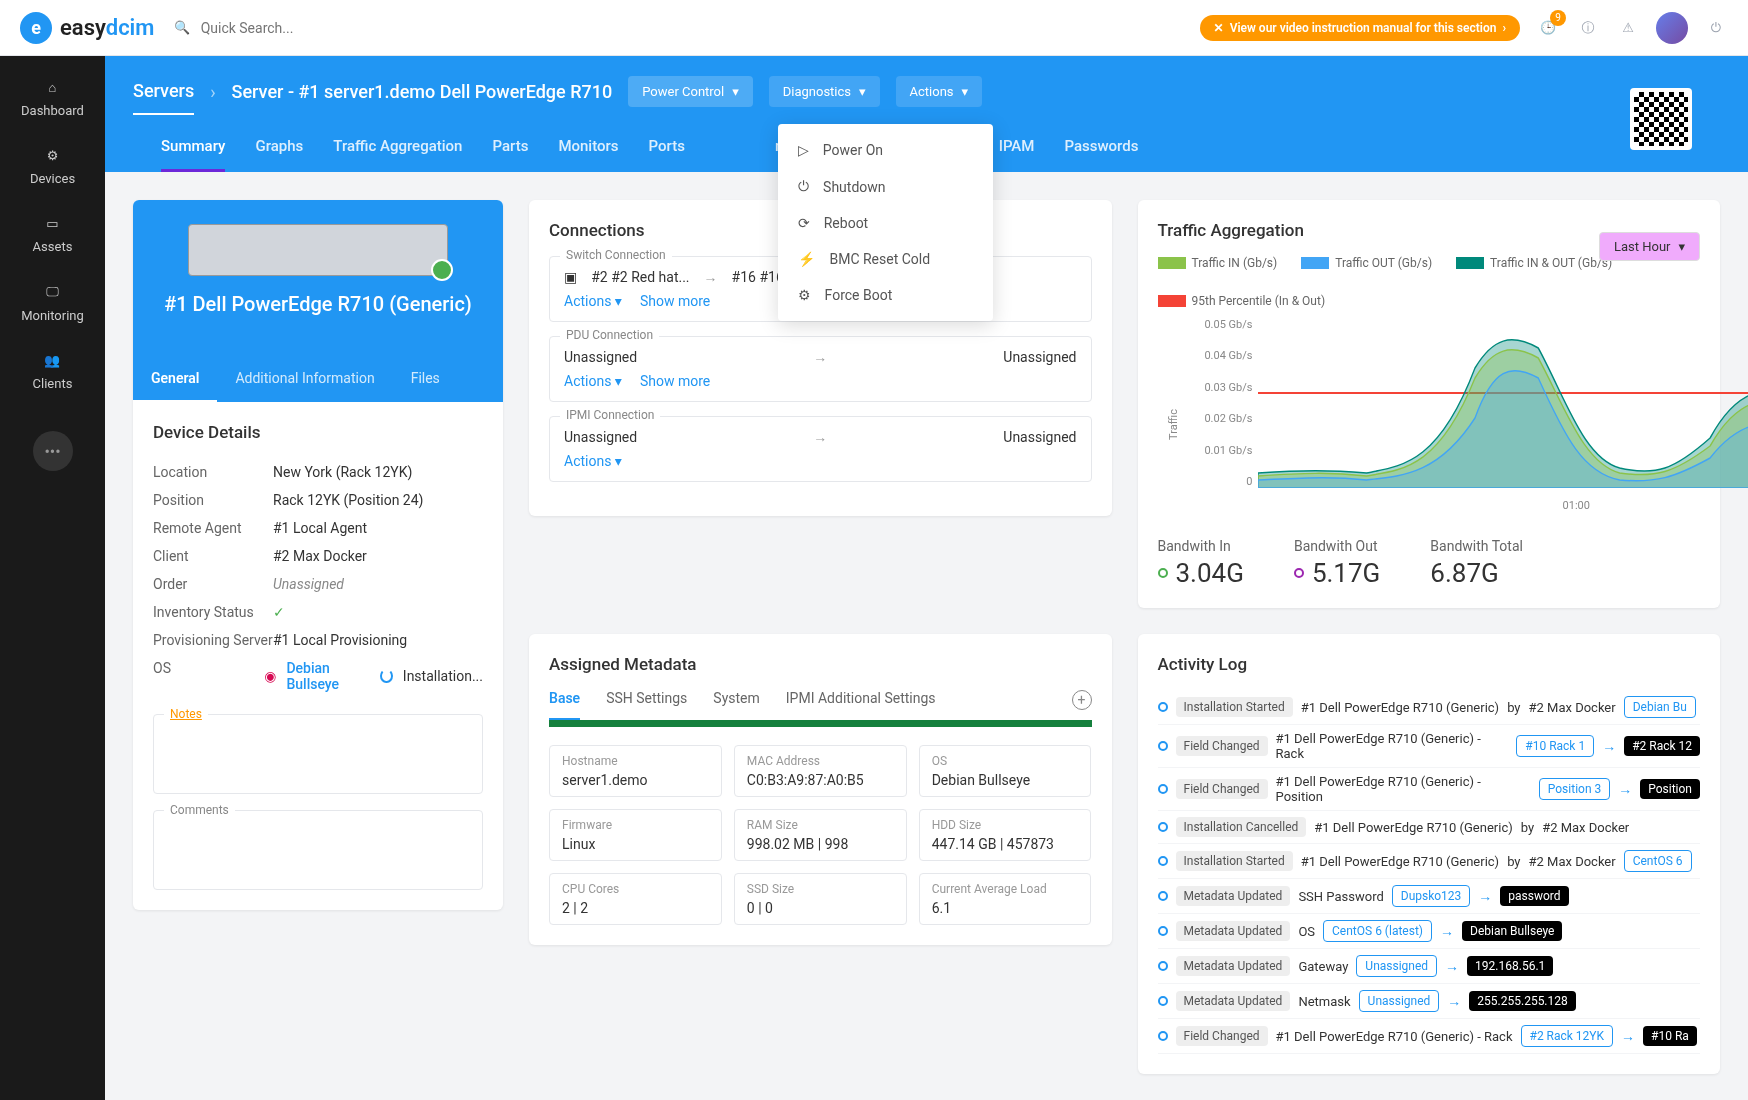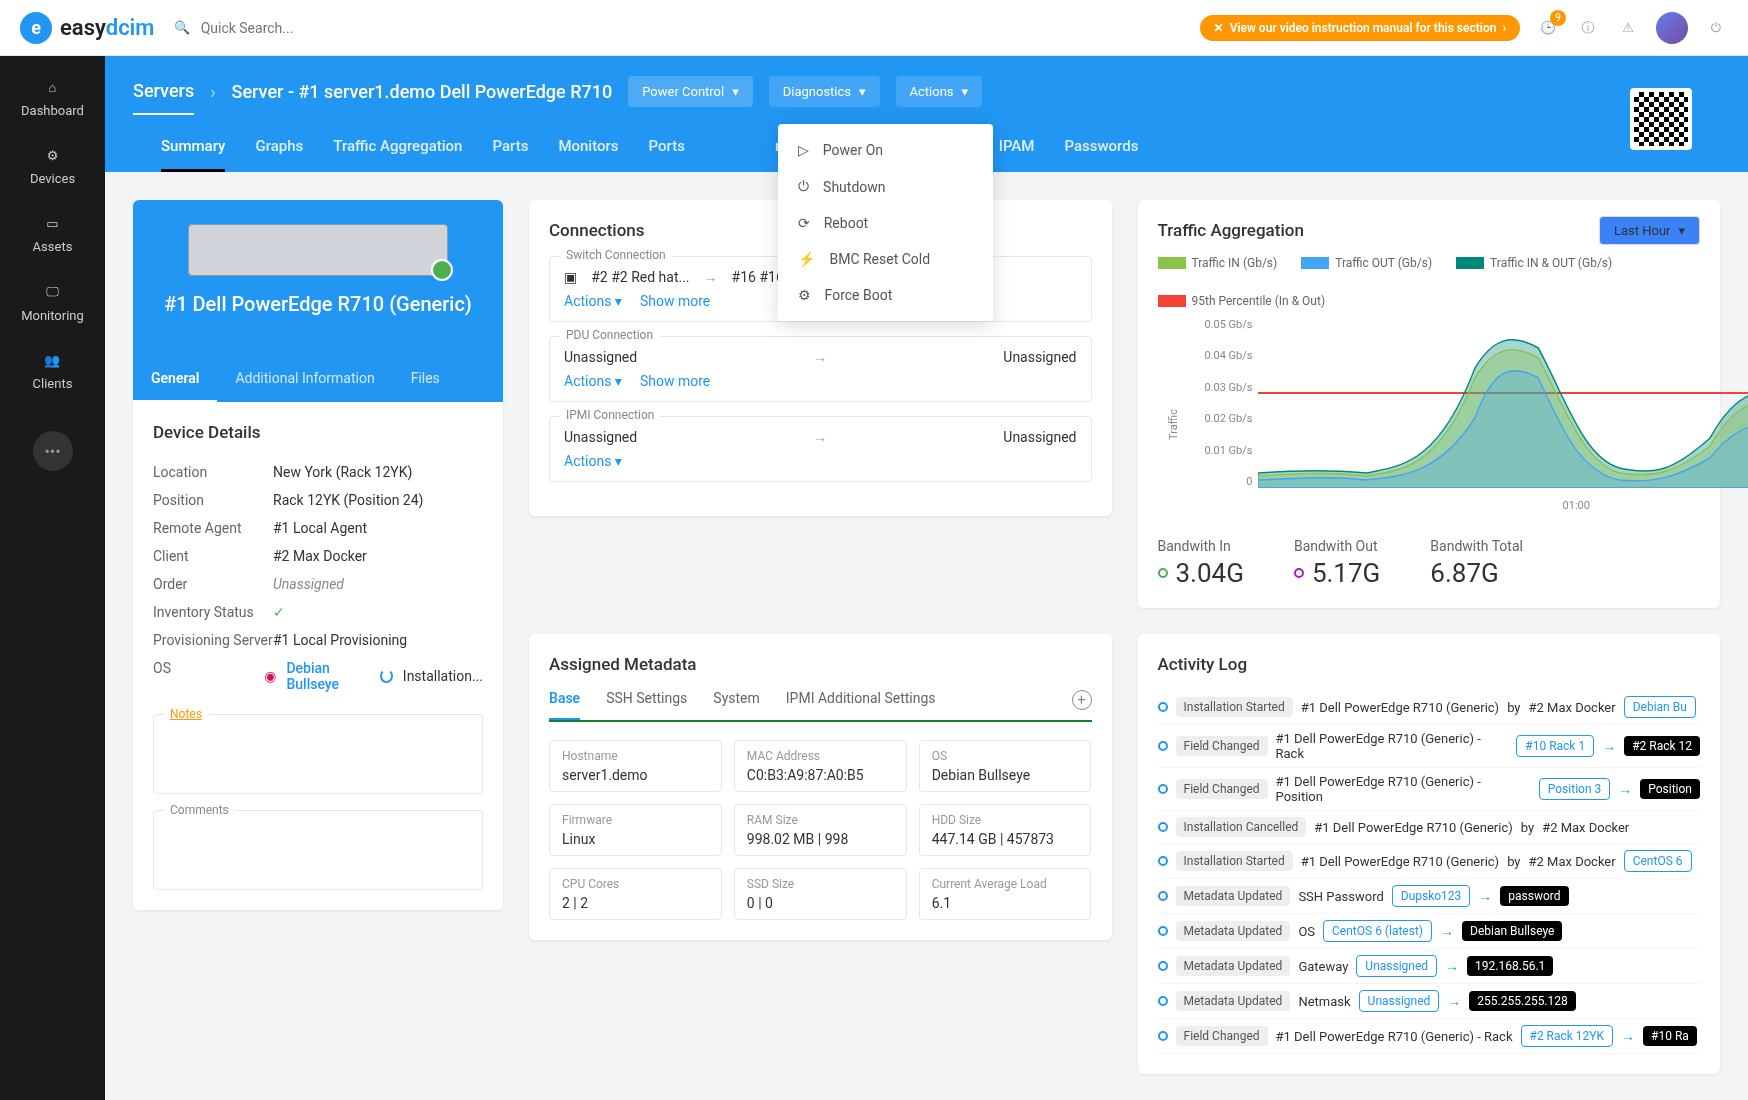--- a/index.html
+++ b/index.html
@@ -28,21 +28,21 @@
 .bc-arrow { color:rgba(255,255,255,.6); font-size:18px; padding-bottom:12px; }
 .bc-current { font-size:18px; font-weight:500; padding-bottom:12px; }
 .bc-btn { background:rgba(255,255,255,.2); color:#fff; padding:8px 14px; border-radius:4px; font-size:13px; border:none; display:flex; align-items:center; gap:8px; margin-bottom:12px; }
 .bc-btn.light { background:#42a5f5; }
 .qr { position:absolute; right:28px; top:12px; width:62px; height:62px; background:#fff; padding:4px; border-radius:4px; }
 .qr-inner { width:100%; height:100%; background:repeating-conic-gradient(#000 0 25%,#fff 0 50%) 0 0/10px 10px; }
 .dropdown { position:absolute; top:48px; left:645px; background:#fff; border-radius:4px; box-shadow:0 4px 20px rgba(0,0,0,.15); width:215px; padding:8px 0; z-index:100; color:#555; }
 .dd-item { padding:10px 20px; display:flex; align-items:center; gap:14px; cursor:pointer; font-size:14px; }
 .tabs-row { display:flex; gap:30px; padding:0 28px; margin-top:18px; }
 .tabs-row .tab { color:rgba(255,255,255,.85); font-size:15px; font-weight:500; padding-bottom:14px; cursor:pointer; }
-.tabs-row .tab.active { border-bottom:3px solid #000000; color:#fff; }
+.tabs-row .tab.active { border-bottom:3px solid #6d28d9; color:#fff; }
 .content { padding:28px; display:grid; grid-template-columns:370px 1fr 1fr; gap:26px; align-items:start; }
 .card { background:#fff; border-radius:6px; box-shadow:0 1px 3px rgba(0,0,0,.08); }
 .server-card { grid-row:span 2; }
 .server-hero { background:#2196f3; color:#fff; padding:24px; border-radius:6px 6px 0 0; text-align:center; }
 .server-img { width:260px; height:52px; background:#d1d5db; margin:0 auto 16px; border-radius:4px; position:relative; border:1px solid #999; }
 .server-img::after { content:""; position:absolute; right:-6px; bottom:-6px; width:18px; height:18px; background:#4caf50; border-radius:50%; border:2px solid #fff; }
 .server-title { font-size:20px; font-weight:500; margin-bottom:16px; }
 .server-meta { font-size:13px; opacity:.95; line-height:1.8; }
 .server-meta b { font-weight:600; }
 .inner-tabs { display:flex; background:#2196f3; }
@@ -62,31 +62,31 @@
 .notes-label { position:absolute; top:-8px; left:10px; background:#fff; padding:0 6px; font-size:12px; }
 .notes-label.orange { color:#ff9800;text-decoration:underline; }
 .notes-label.grey { color:#888; }
 .conn-card { padding:20px; }
 .conn-section { border:1px solid #e5e7eb; border-radius:4px; padding:12px 14px; margin-bottom:14px; position:relative; }
 .conn-label { position:absolute; top:-9px; left:10px; background:#fff; padding:0 6px; color:#888; font-size:12px; }
 .conn-row { display:flex; align-items:center; gap:14px; font-size:14px; margin-bottom:8px; }
 .conn-actions { display:flex; gap:18px; }
 .conn-actions a { color:#2196f3; font-size:14px; cursor:pointer; }
 .traffic-card { padding:20px; position:relative; }
-.traffic-select { position:absolute; right:20px; top:16px; border:1px solid #ddd; padding:6px 14px; border-radius:4px; font-size:13px; background:#3b82f6; display:flex; align-items:center; gap:8px; }
+.traffic-select { position:absolute; right:20px; top:32px; border:1px solid #ddd; padding:6px 14px; border-radius:4px; font-size:13px; background:#f0abfc; display:flex; align-items:center; gap:8px; }
 .chart-area { height:200px; position:relative; margin:10px 0 20px; }
 .legend { display:flex; gap:24px; font-size:12px; color:#666; margin-bottom:6px; flex-wrap:wrap; }
 .leg-item { display:flex; align-items:center; gap:6px; }
 .leg-box { width:28px; height:12px; }
 .bw-row { display:flex; gap:50px; margin-top:10px; }
 .bw-item .bw-label { font-size:14px; color:#666; margin-bottom:4px; }
 .bw-item .bw-val { font-size:26px; font-weight:400; display:flex; align-items:center; gap:8px; }
 .bw-dot { width:10px; height:10px; border-radius:50%; }
 .md-card { padding:20px; }
-.md-tabs { display:flex; gap:26px; border-bottom:2px solid #15803d; margin-bottom:18px; }
+.md-tabs { display:flex; gap:26px; border-bottom:7px solid #15803d; margin-bottom:18px; }
 .md-tab { padding-bottom:12px; font-size:14px; color:#666; cursor:pointer; }
 .md-tab.active { color:#2196f3; border-bottom:2px solid #2196f3; font-weight:600; }
 .md-add { margin-left:auto; width:20px; height:20px; border:1.5px solid #888; border-radius:50%; display:flex; align-items:center; justify-content:center; color:#888; font-size:14px; cursor:pointer; }
 .md-grid { display:grid; grid-template-columns:1fr 1fr 1fr; gap:12px; }
 .md-field { border:1px solid #e5e7eb; border-radius:4px; padding:8px 12px; }
 .md-field-label { font-size:12px; color:#999; margin-bottom:4px; }
 .md-field-val { font-size:14px; color:#333; }
 .act-card { padding:20px; }
 .act-row { display:flex; align-items:center; gap:8px; font-size:13px; padding:6px 0; border-bottom:1px solid #f3f4f6; flex-wrap:nowrap; overflow:hidden; }
 .act-dot { width:10px; height:10px; border:2px solid #2196f3; border-radius:50%; flex-shrink:0; }

